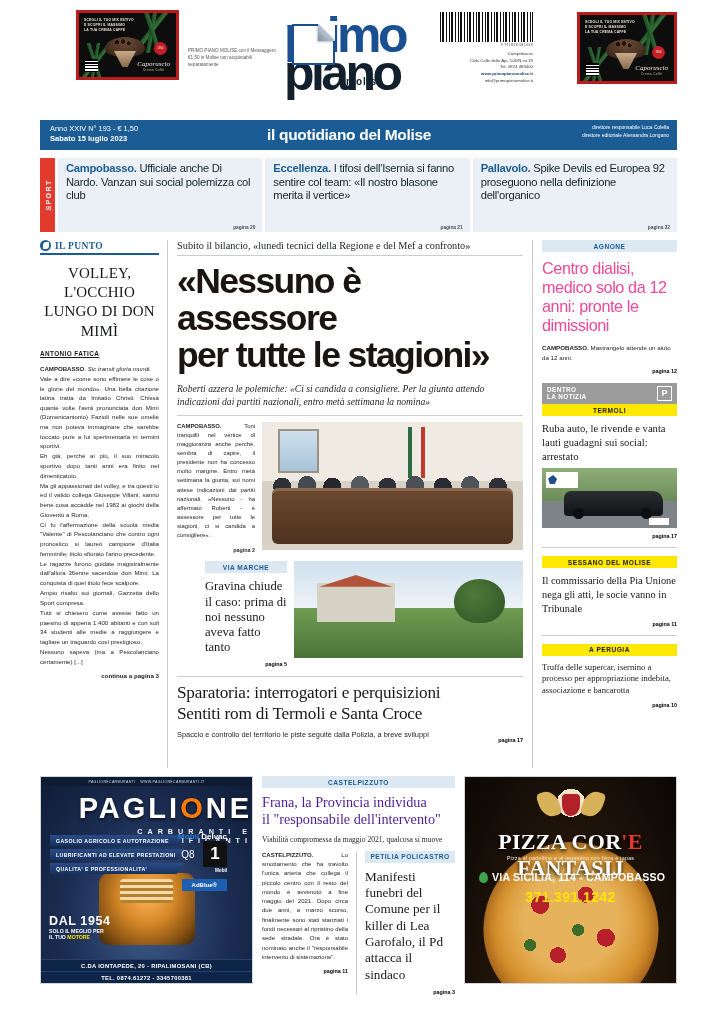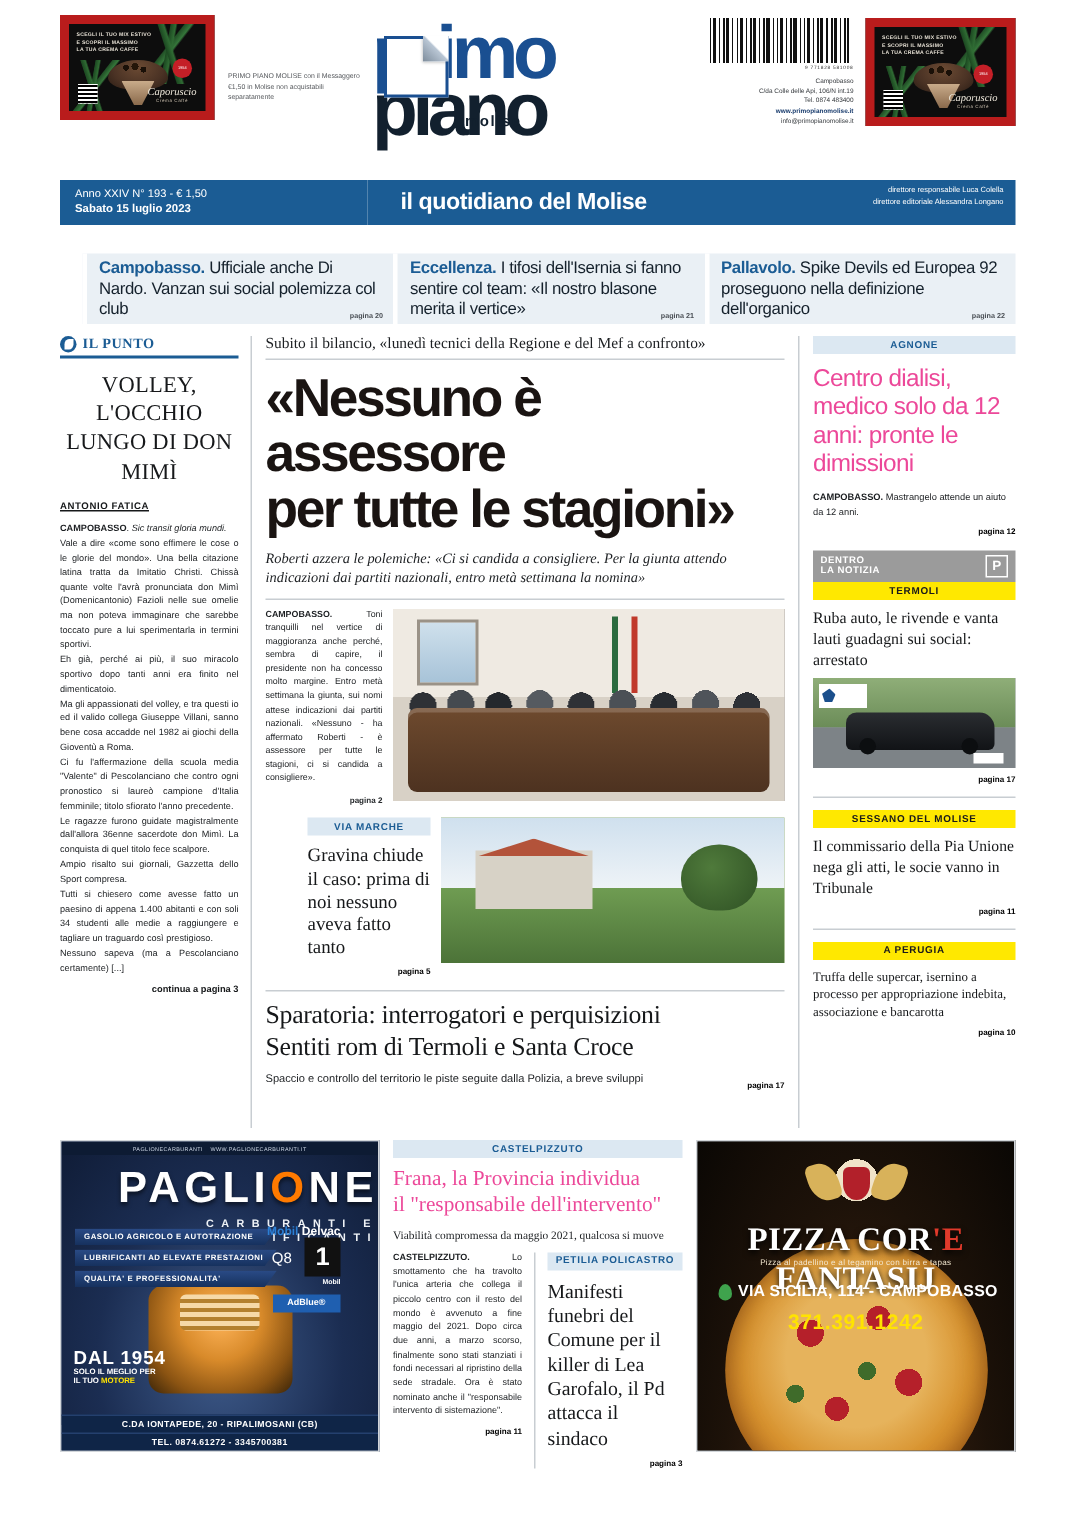--- a/index.html
+++ b/index.html
@@ -10,21 +10,22 @@
     overflow: hidden;
   }
   .page { position: relative; width: 717px; height: 1024px; background:#fff; padding: 0 40px; }
 
   
   .masthead { position: relative; height: 118px; padding-top: 10px; display:flex; align-items:flex-start; }
 
   .ad-coffee {
     width: 103px; height: 70px; flex: 0 0 103px;
     background: #0d0d0d; position: relative; overflow: hidden;
-    border: 6px solid #b91c1c;
+    border: 3px solid #b91c1c;
+    margin-left: 36px;
   }
   .ad-coffee .fronds {
     position:absolute; right:-4px; top:-6px; width:56px; height:46px;
     background:
       linear-gradient(72deg, transparent 46%, #1d4a22 47%, #2f6b33 52%, transparent 54%),
       linear-gradient(100deg, transparent 46%, #1d4a22 47%, #2f6b33 52%, transparent 54%),
       linear-gradient(128deg, transparent 46%, #214f26 47%, #35763a 52%, transparent 54%);
   }
   .ad-coffee .fronds.bl { right:auto; left:-6px; top:auto; bottom:-6px; width:44px; height:40px; }
   .ad-coffee .ctxt { position:absolute; left:5px; top:5px; line-height:1.45; }
@@ -95,21 +96,21 @@
   .inforow { display:flex; align-items:stretch; height: 30px; margin-top: 2px; }
   .info-left { flex:0 0 205px; background:#1b5c94; color:#fff; padding:4px 0 0 10px; }
   .info-left .l1 { font-size:7.4px; }
   .info-left .l2 { font-size:7.6px; font-weight:bold; margin-top:1px; }
   .info-mid { flex:1 1 auto; background:#1b5c94; color:#fff; display:flex; align-items:center; padding-left:22px;}
   .info-mid span { font-size:15.5px; font-weight:bold; letter-spacing:-.3px; }
   .info-right { flex:0 0 165px; background:#1b5c94; color:#fff; padding:3px 8px 0 0; text-align:right;}
   .info-right div { font-size:5px; line-height:1.6; }
 
   
-  .sportbar { display:flex; margin-top: 8px; height: 58px; align-items: flex-end; }
+  .sportbar { display:flex; margin-top: 8px; height: 74px; }
   .sport-tab {
     flex:0 0 15px; background:#e23b2e; color:#fff; position:relative;
   }
   .sport-tab span {
     position:absolute; left:50%; top:50%; transform: translate(-50%,-50%) rotate(-90deg);
     font-size:7px; font-weight:bold; letter-spacing:1.4px; white-space:nowrap;
   }
   .sport-cell { flex:1 1 0; background:#eaf0f5; padding:4px 7px 2px 8px; position:relative; border-left:3px solid #fff;}
   .sport-cell h3 { font-size:11.2px; font-weight:normal; color:#15212c; line-height:1.22; letter-spacing:-.25px;}
   .sport-cell h3 b { color:#1b5c94; font-weight:bold; }
@@ -269,21 +270,21 @@
       background: repeating-linear-gradient(#f6d9a8 0 3px, #b3802f 3px 6px); border-radius:4px;}
   .ap-dal { position:absolute; left:8px; bottom:42px; z-index:3; }
   .ap-dal .y { font-size:12.5px; font-weight:bold; color:#fff; letter-spacing:.6px;}
   .ap-dal .t { font-size:5.2px; font-weight:bold; color:#fff; line-height:1.3;}
   .ap-dal .t .hl { color:#ffe300; }
   .ap-foot { position:absolute; left:0; right:0; bottom:0; z-index:3; }
   .ap-foot div { background:#0f2547; color:#fff; font-size:5.8px; font-weight:bold; text-align:center;
       padding:2.5px 0; letter-spacing:.3px; border-top:1px solid #24406e;}
 
   .bot-mid { flex:1 1 auto; }
-  .bm-title { font-family:"Liberation Serif", serif; font-size:14.2px; color:#ec4899; line-height:1.22; margin-top:6px;}
+  .bm-title { font-family:"Liberation Serif", serif; font-size:14.2px; color:#4c1d95; line-height:1.22; margin-top:6px;}
   .bm-sub { font-family:"Liberation Serif", serif; font-size:7.6px; color:#1c1f22; margin-top:6px; }
   .bm-cols { display:flex; gap:8px; margin-top:7px; }
   .bm-c1 { flex:0 0 95px; border-right:1px solid #c8cdd2; padding-right:8px; }
   .bm-c1 p { font-size:6px; line-height:1.55; text-align:justify; color:#1c1f22;}
   .bm-c1 p b { font-weight:bold; }
   .bm-c1 .pg, .bm-c2 .pg { font-size:5.4px; font-weight:bold; text-align:right; margin-top:6px;}
   .bm-c2 { flex:1 1 auto; }
   .bm-c2 h4 { font-family:"Liberation Serif", serif; font-size:13.2px; font-weight:normal; color:#16181a;
       line-height:1.24; margin-top:6px;}
 

